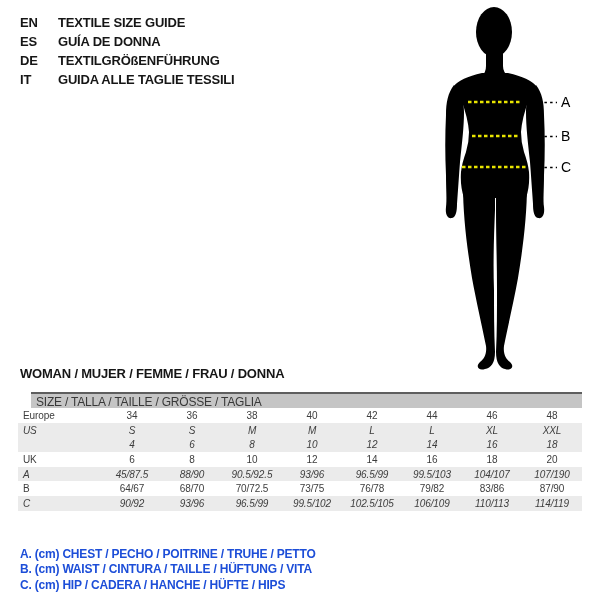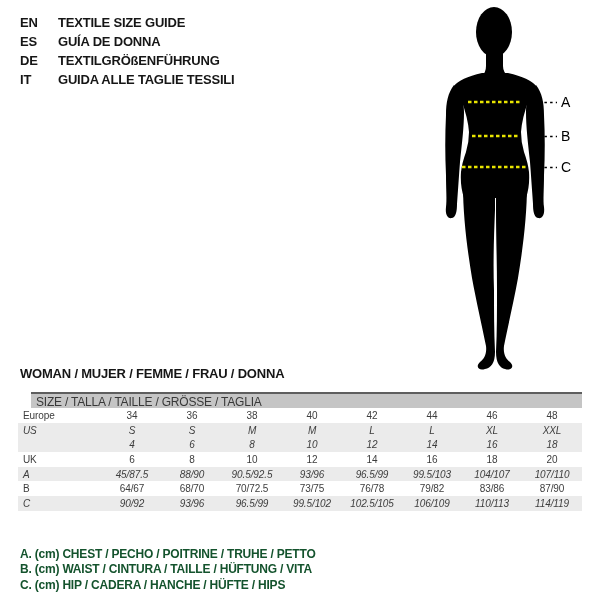--- a/index.html
+++ b/index.html
@@ -23,21 +23,21 @@
     background:#c5c5c5;padding-left:5px;font-size:12px;letter-spacing:-0.2px;
     color:#383838;box-sizing:border-box;margin-left:13px;}
   .trow{display:flex;height:14.7px;align-items:center;font-size:10px;
     letter-spacing:-0.1px;color:#3d3d3d;}
   .trow.shade{background:#ebebeb;font-style:italic;}
   .tlabel{width:79px;padding-left:5px;}
   .tcell{width:60px;text-align:center;}
   
   .legend{position:absolute;left:20px;top:547px;}
   .legend-line{height:15.4px;line-height:15.4px;font-weight:700;font-size:12px;
-    letter-spacing:-0.2px;color:#14532d;}
+    letter-spacing:-0.2px;color:#1d4ed8;}
 </style>
 </head>
 <body>
 
 <div class="langs">
   <div class="lang-row">
     <span class="lang-code">EN</span>
     <span class="lang-label">TEXTILE SIZE GUIDE</span>
   </div>
   <div class="lang-row">
@@ -145,21 +145,21 @@
 
   <div class="trow shade">
     <div class="tlabel">A</div>
     <div class="tcell">45/87.5</div>
     <div class="tcell">88/90</div>
     <div class="tcell">90.5/92.5</div>
     <div class="tcell">93/96</div>
     <div class="tcell">96.5/99</div>
     <div class="tcell">99.5/103</div>
     <div class="tcell">104/107</div>
-    <div class="tcell">107/110</div>
+    <div class="tcell">107/190</div>
   </div>
 
   <div class="trow">
     <div class="tlabel">B</div>
     <div class="tcell">64/67</div>
     <div class="tcell">68/70</div>
     <div class="tcell">70/72.5</div>
     <div class="tcell">73/75</div>
     <div class="tcell">76/78</div>
     <div class="tcell">79/82</div>

